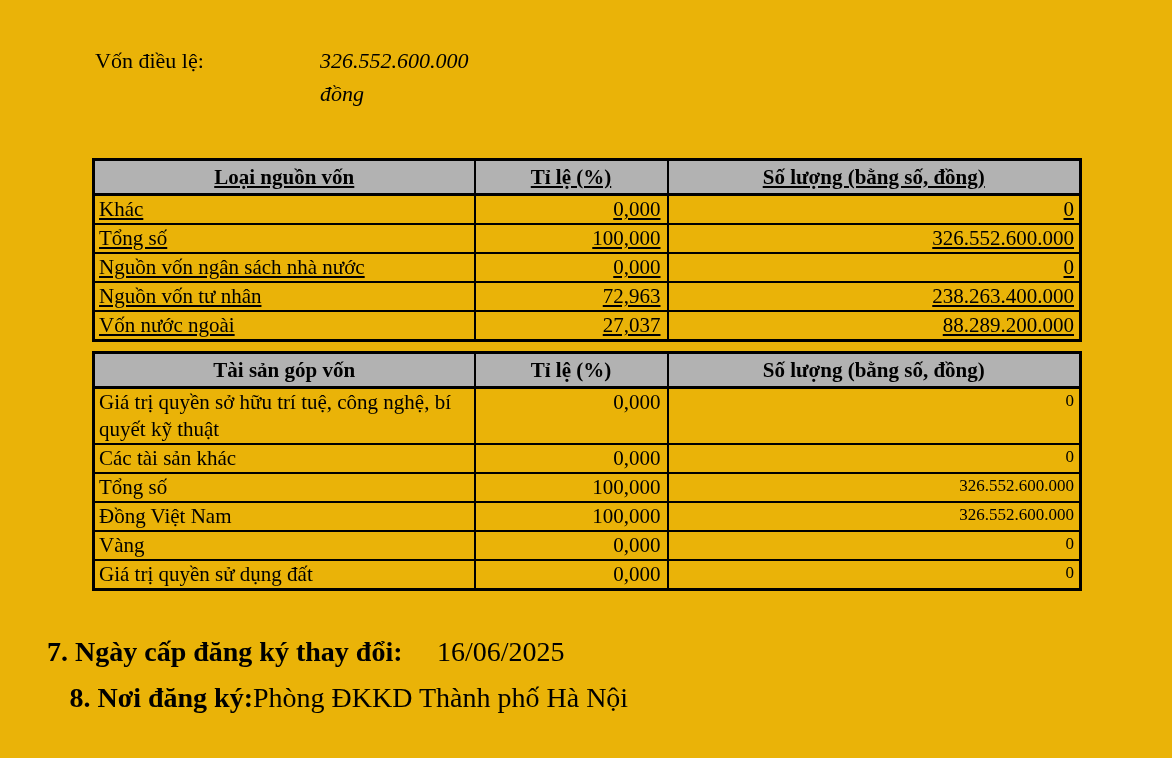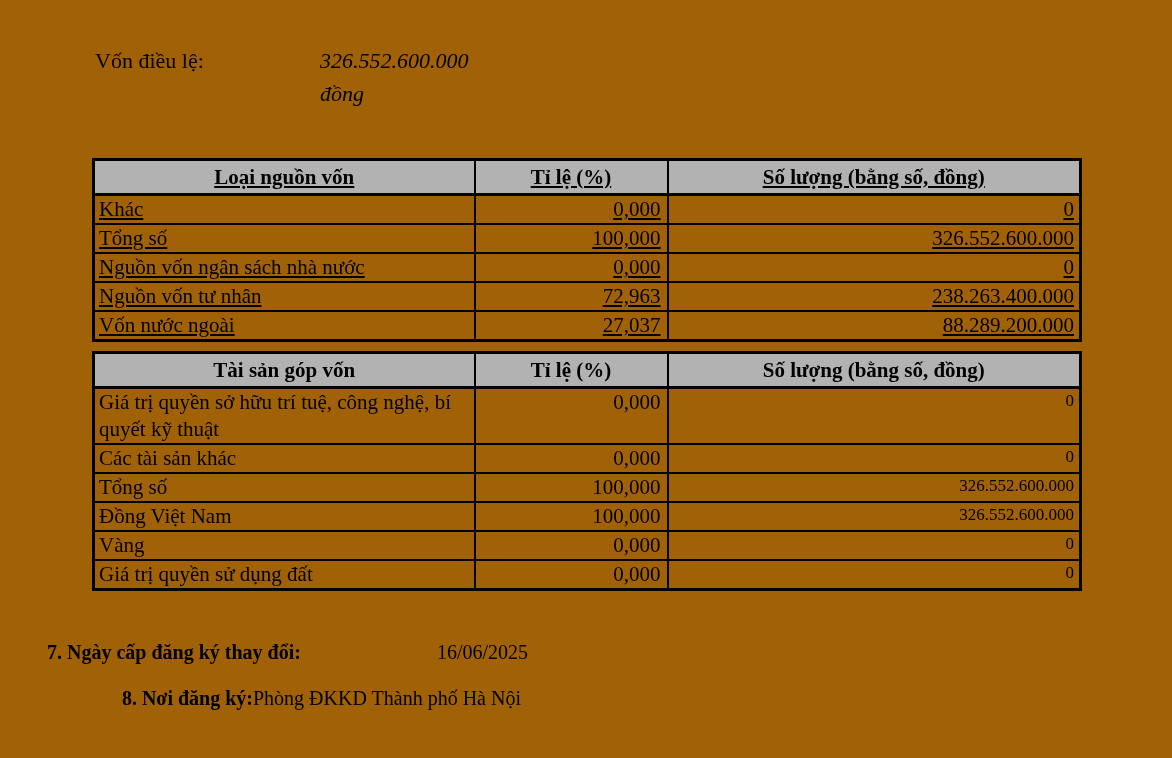--- a/index.html
+++ b/index.html
@@ -1,20 +1,20 @@
 <!DOCTYPE html>
 <html><head>
 <meta charset="utf-8">
 <style>
   html, body { margin: 0; padding: 0; background: #ffffff; }
   .page {
     position: relative;
     width: 1172px;
     height: 758px;
-    background: #a16207;
+    background: #eab308;
     color: #000000;
     font-family: "Liberation Serif", "DejaVu Serif", serif;
     overflow: hidden;
   }
 
   
   .charter {
     position: absolute;
     left: 95px;
     top: 44px;
@@ -55,21 +55,21 @@
   .doc-table td.c-ratio { text-align: right; padding: 0 6px 0 2px; }
   .doc-table td.c-amount { text-align: right; padding: 0 5px 0 2px; }
   .doc-table.t1 td { vertical-align: middle; }
   .doc-table.t2 td { vertical-align: top; margin-left: 44px; }
   .doc-table.t2 td.c-amount { font-size: 17px; line-height: 22px; padding-top: 1px; }
 
   
   .item {
     position: absolute;
     left: 47px;
-    font-size: 20px;
+    font-size: 28px;
     line-height: 30px;
     white-space: nowrap;
   }
   .item-7 { top: 637px; }
   .item-8 { top: 683px; text-align: right; }
   .item .lbl { font-weight: bold; display: inline-block; }
   .item-7 .lbl { min-width: 390px; }
   .item-8 .lbl { min-width: 206px; }
   .item .val { font-weight: normal; }
 </style>

